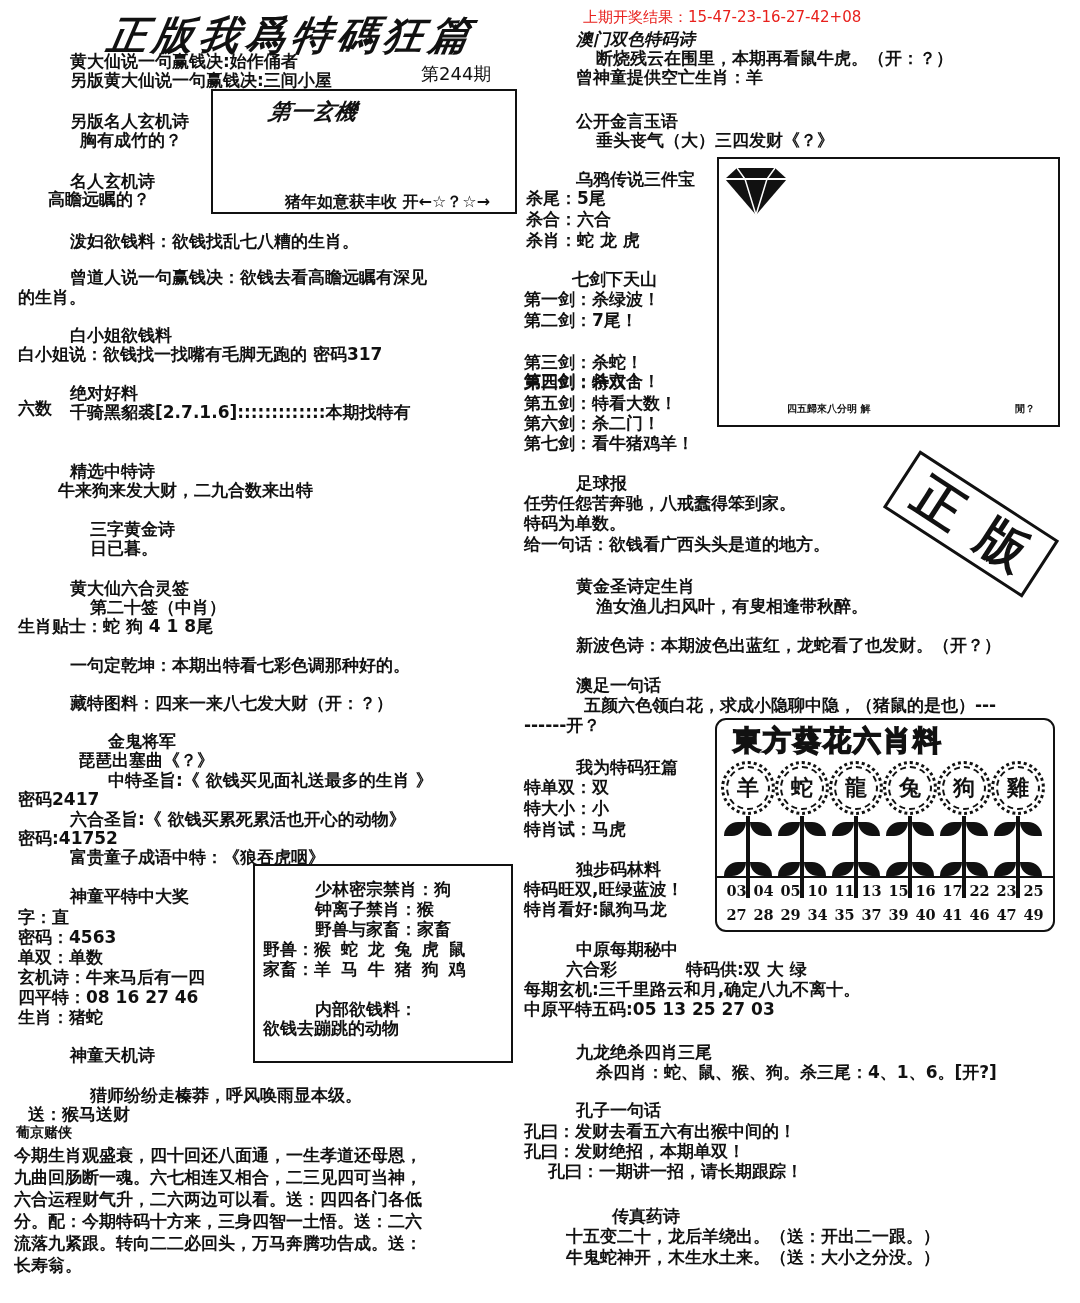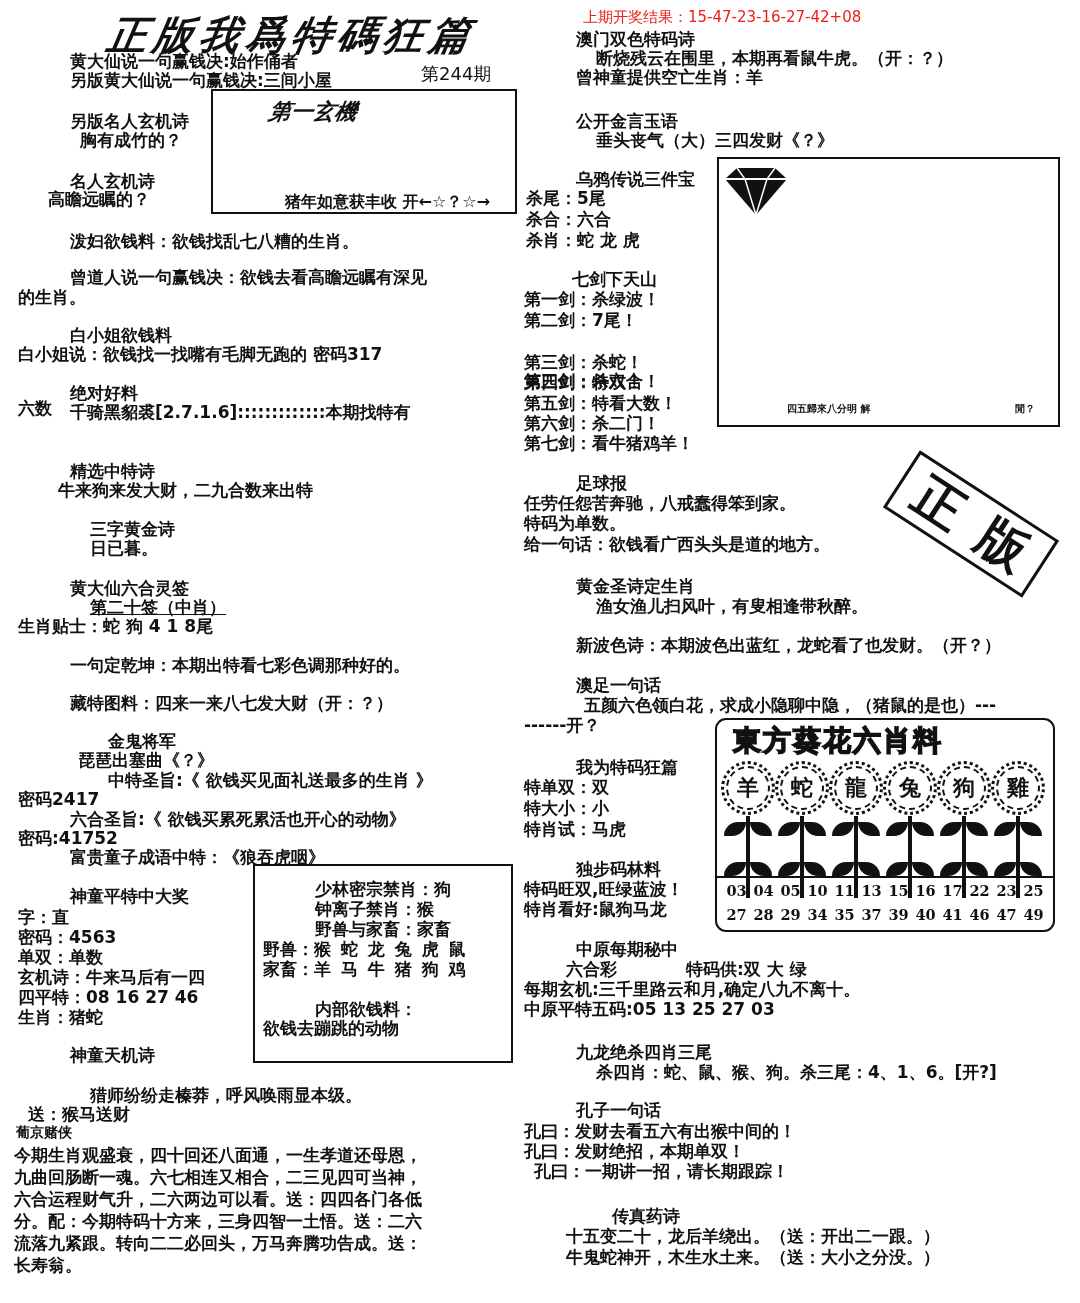--- a/index.html
+++ b/index.html
@@ -50,21 +50,21 @@
 <div class="abs t" style="left:70px;top:326px;">白小姐欲钱料</div>
 <div class="abs t" style="left:18px;top:345px;">白小姐说：欲钱找一找嘴有毛脚无跑的 密码317</div>
 <div class="abs t" style="left:70px;top:384px;">绝对好料</div>
 <div class="abs t" style="left:70px;top:403px;">千骑黑貂裘[2.7.1.6]:::::::::::::本期找特有</div>
 <div class="abs t" style="left:18px;top:399px;">六数</div>
 <div class="abs t" style="left:70px;top:462px;">精选中特诗</div>
 <div class="abs t" style="left:58px;top:481px;text-align:center;">牛来狗来发大财，二九合数来出特</div>
 <div class="abs t" style="left:90px;top:520px;">三字黄金诗</div>
 <div class="abs t" style="left:90px;top:539px;">日已暮。</div>
 <div class="abs t" style="left:70px;top:579px;">黄大仙六合灵签</div>
-<div class="abs t" style="left:90px;top:598px;text-decoration:underline;">第二十签（中肖）</div>
+<div class="abs t" style="left:90px;top:598px;">第二十签（中肖）</div>
 <div class="abs t" style="left:18px;top:617px;">生肖贴士：蛇 狗 4 1 8尾</div>
 <div class="abs t" style="left:70px;top:656px;">一句定乾坤：本期出特看七彩色调那种好的。</div>
 <div class="abs t" style="left:70px;top:694px;">藏特图料：四来一来八七发大财（开：？）</div>
 <div class="abs t" style="left:108px;top:732px;">金鬼将军</div>
 <div class="abs t" style="left:78px;top:751px;">琵琶出塞曲《？》</div>
 <div class="abs t" style="left:108px;top:771px;">中特圣旨:《 欲钱买见面礼送最多的生肖 》</div>
 <div class="abs t" style="left:18px;top:790px;">密码2417</div>
 <div class="abs t" style="left:70px;top:810px;">六合圣旨:《 欲钱买累死累活也开心的动物》</div>
 <div class="abs t" style="left:18px;top:829px;">密码:41752</div>
 <div class="abs t" style="left:70px;top:848px;">富贵童子成语中特：《狼吞虎咽》</div>
@@ -91,21 +91,21 @@
 <div class="abs t" style="left:90px;top:1086px;">猎师纷纷走榛莽，呼风唤雨显本级。</div>
 <div class="abs t" style="left:28px;top:1105px;">送：猴马送财</div>
 <div class="abs" style="left:16px;top:1124px;font-size:14px;">葡京赌侠</div>
 <div class="abs t2" style="left:14px;top:1145px;">今期生肖观盛衰，四十回还八面通，一生孝道还母恩，</div>
 <div class="abs t2" style="left:14px;top:1167px;">九曲回肠断一魂。六七相连又相合，二三见四可当神，</div>
 <div class="abs t2" style="left:14px;top:1189px;">六合运程财气升，二六两边可以看。送：四四各门各低</div>
 <div class="abs t2" style="left:14px;top:1211px;">分。配：今期特码十方来，三身四智一土悟。送：二六</div>
 <div class="abs t2" style="left:14px;top:1233px;">流落九紧跟。转向二二必回头，万马奔腾功告成。送：</div>
 <div class="abs t2" style="left:14px;top:1255px;">长寿翁。</div>
 
-<div class="abs t" style="left:576px;top:30px;">澳门双色特码诗</div>
+<div class="abs t" style="left:576px;top:30px;font-style:italic;">澳门双色特码诗</div>
 <div class="abs t" style="left:596px;top:49px;">断烧残云在围里，本期再看鼠牛虎。（开：？）</div>
 <div class="abs t" style="left:576px;top:68px;">曾神童提供空亡生肖：羊</div>
 <div class="abs t" style="left:576px;top:112px;">公开金言玉语</div>
 <div class="abs t" style="left:596px;top:131px;">垂头丧气（大）三四发财《？》</div>
 <div class="abs t" style="left:576px;top:170px;">乌鸦传说三件宝</div>
 <div class="abs t" style="left:526px;top:189px;">杀尾：5尾</div>
 <div class="abs t" style="left:526px;top:210px;">杀合：六合</div>
 <div class="abs t" style="left:526px;top:231px;">杀肖：蛇 龙 虎</div>
 
 <div class="box" style="left:717px;top:157px;width:339px;height:266px;">
@@ -240,16 +240,16 @@
 <div class="abs t" style="left:576px;top:940px;">中原每期秘中</div>
 <div class="abs t" style="left:566px;top:960px;">六合彩</div>
 <div class="abs t" style="left:686px;top:960px;">特码供:双 大 绿</div>
 <div class="abs t" style="left:524px;top:980px;">每期玄机:三千里路云和月,确定八九不离十。</div>
 <div class="abs t" style="left:524px;top:1000px;">中原平特五码:05 13 25 27 03</div>
 <div class="abs t" style="left:576px;top:1043px;">九龙绝杀四肖三尾</div>
 <div class="abs t" style="left:596px;top:1063px;">杀四肖：蛇、鼠、猴、狗。杀三尾：4、1、6。[开?]</div>
 <div class="abs t" style="left:576px;top:1101px;">孔子一句话</div>
 <div class="abs t" style="left:524px;top:1122px;">孔曰：发财去看五六有出猴中间的！</div>
 <div class="abs t" style="left:524px;top:1142px;">孔曰：发财绝招，本期单双！</div>
-<div class="abs t" style="left:534px;top:1162px;text-align:right;">孔曰：一期讲一招，请长期跟踪！</div>
+<div class="abs t" style="left:548px;top:1162px;text-align:right;">孔曰：一期讲一招，请长期跟踪！</div>
 <div class="abs t" style="left:612px;top:1207px;">传真药诗</div>
 <div class="abs t" style="left:566px;top:1227px;">十五变二十，龙后羊绕出。（送：开出二一跟。）</div>
 <div class="abs t" style="left:566px;top:1248px;">牛鬼蛇神开，木生水土来。（送：大小之分没。）</div>
 
 </body></html>

